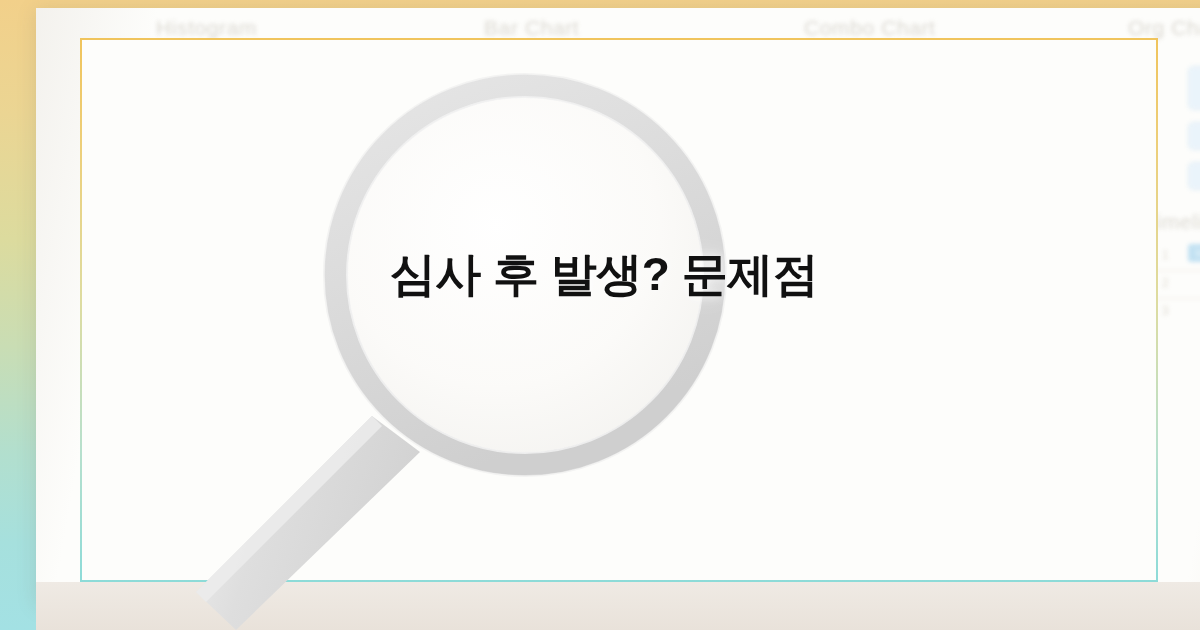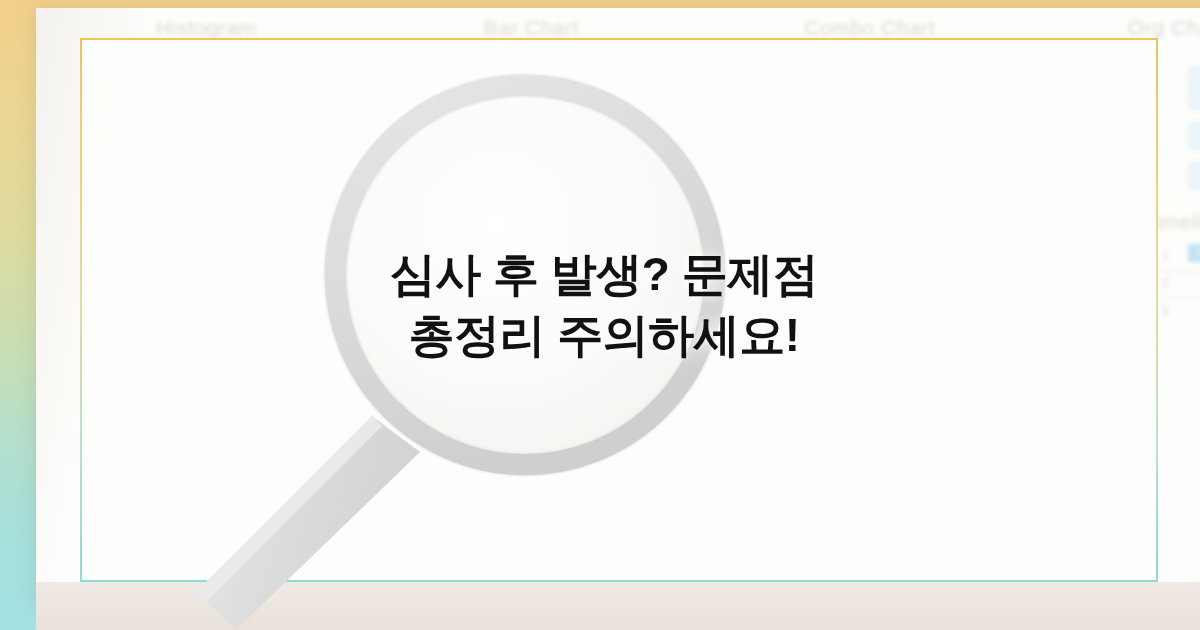--- a/index.html
+++ b/index.html
@@ -244,14 +244,13 @@
 
   <circle cx="525" cy="275" r="178" fill="url(#lensGrad)"></circle>
 
   <circle cx="525" cy="275" r="189" fill="none" stroke="url(#ringGrad)" stroke-width="23"></circle>
   <circle cx="525" cy="275" r="178" fill="none" stroke="#f4f4f4" stroke-width="2" opacity=".8"></circle>
   <circle cx="525" cy="275" r="201" fill="none" stroke="#e9e9e9" stroke-width="2" opacity=".5"></circle>
 </svg>
 
 <div id="headline">
   <div>심사 후 발생? 문제점</div>
-  <div>총정리 주의하세요!</div>
 </div>
 
 </body></html>

